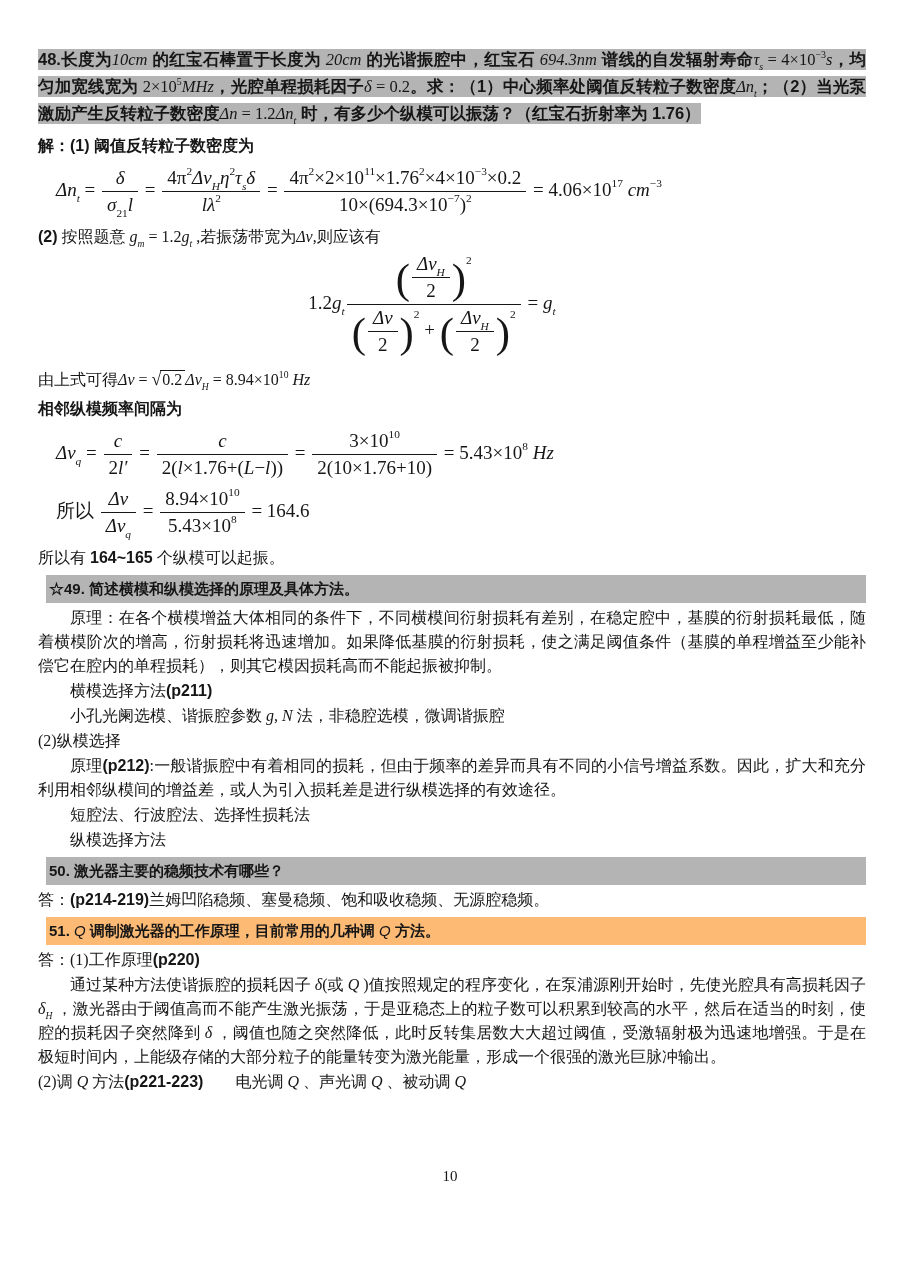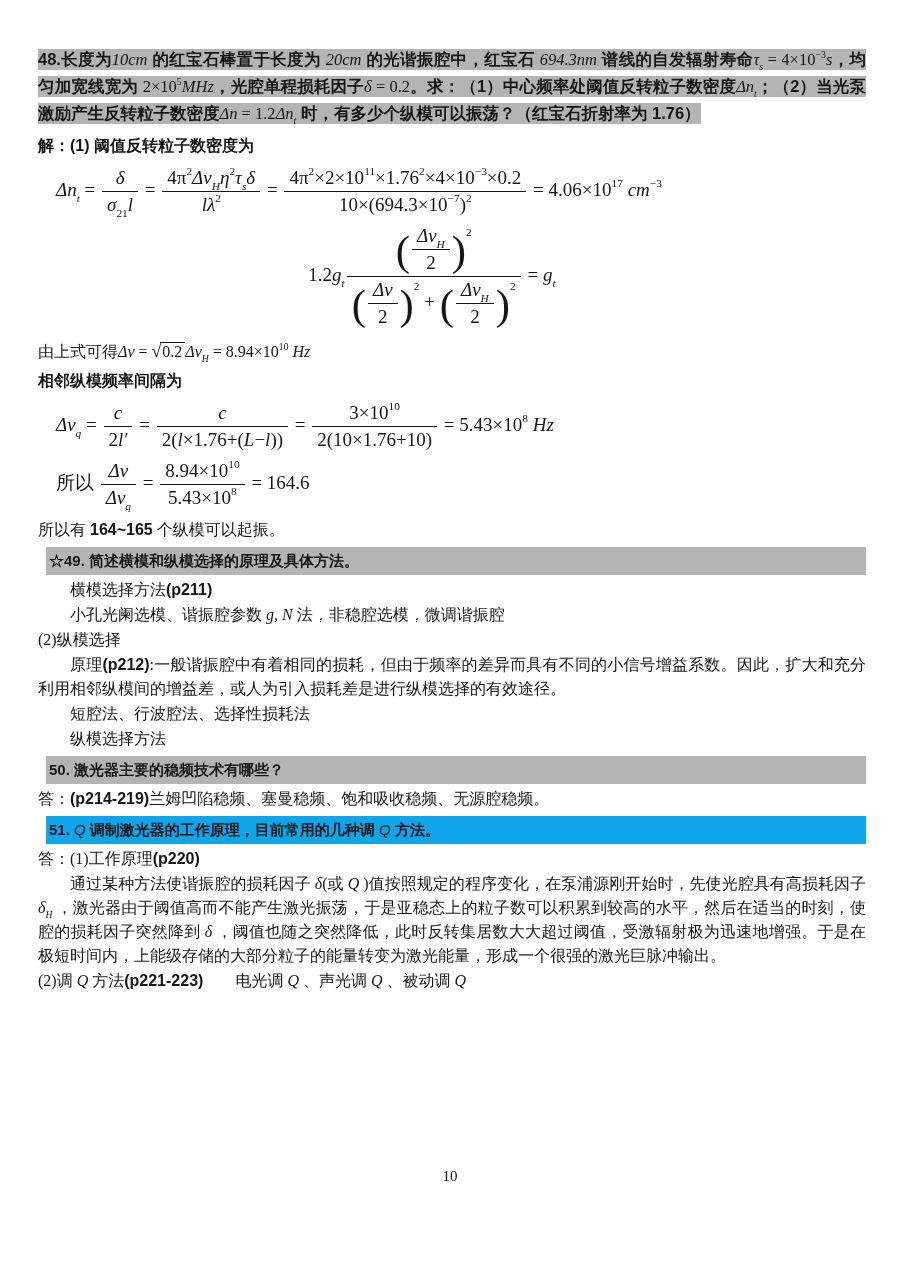--- a/index.html
+++ b/index.html
@@ -58,43 +58,45 @@
 <body>
 
 <div class="page">
 
   <p class="q48-header"><span class="hl" style="background-color: rgb(180, 180, 180);"><span class="mbold">48.长度为</span><span class="mvar">10cm</span><span class="mbold"> 的红宝石棒置于长度为 </span><span class="mvar">20cm</span><span class="mbold"> 的光谐振腔中，红宝石 </span><span class="mvar">694.3nm</span><span class="mbold"> 谱线的自发辐射寿命</span><span class="mvar">τ</span><sub class="it">s</sub><span class="mtext"> = 4×10</span><sup>−3</sup><span class="mvar">s</span><span class="mbold">，均匀加宽线宽为 </span><span class="mtext">2×10</span><sup>5</sup><span class="mvar">MHz</span><span class="mbold">，光腔单程损耗因子</span><span class="mvar">δ</span><span class="mtext"> = 0.2</span><span class="mbold">。求：（1）中心频率处阈值反转粒子数密度</span><span class="mvar">Δn</span><sub class="it">t</sub><span class="mbold">；（2）当光泵激励产生反转粒子数密度</span><span class="mvar">Δn</span><span class="mtext"> = 1.2</span><span class="mvar">Δn</span><sub class="it">t</sub><span class="mbold"> 时，有多少个纵模可以振荡？（红宝石折射率为 1.76）</span></span></p>
 
   <p class="body-line bold-sans">解：(1) 阈值反转粒子数密度为</p>
 
   <div class="formula"><span class="mvar">Δn</span><sub class="it">t</sub><span class="mtext"> = </span><span class="frac"><span class="fnum"><span class="mvar">δ</span></span><span class="fden"><span class="mvar">σ</span><sub>21</sub><span class="mvar">l</span></span></span><span class="mtext"> = </span><span class="frac"><span class="fnum"><span class="mtext">4π</span><sup>2</sup><span class="mvar">Δν</span><sub class="it">H</sub><span class="mvar">η</span><sup>2</sup><span class="mvar">τ</span><sub class="it">s</sub><span class="mvar">δ</span></span><span class="fden"><span class="mvar">lλ</span><sup>2</sup></span></span><span class="mtext">  = </span><span class="frac"><span class="fnum"><span class="mtext">4π</span><sup>2</sup><span class="mtext">×2×10</span><sup>11</sup><span class="mtext">×1.76</span><sup>2</sup><span class="mtext">×4×10</span><sup>−3</sup><span class="mtext">×0.2</span></span><span class="fden"><span class="mtext">10×(694.3×10</span><sup>−7</sup><span class="mtext">)</span><sup>2</sup></span></span><span class="mtext">  = 4.06×10</span><sup>17</sup><span class="mvar"> cm</span><sup>−3</sup></div>
 
+  <p class="body-line"><span class="mbold">(2)</span><span class="mtext"> 按照题意 </span><span class="mvar">g</span><sub class="it">m</sub><span class="mtext"> = 1.2</span><span class="mvar">g</span><sub class="it">t</sub><span class="mtext"> ,若振荡带宽为</span><span class="mvar">Δν</span><span class="mtext">,则应该有</span></p>
 
   <div class="formula center"><span class="mtext">1.2</span><span class="mvar">g</span><sub class="it">t</sub><span class="frac"><span class="fnum"><span class="paren">(</span><span class="frac"><span class="fnum"><span class="mvar">Δν</span><sub class="it">H</sub></span><span class="fden"><span class="mtext">2</span></span></span><span class="paren">)</span><sup class="hi">2</sup></span><span class="fden"><span class="paren">(</span><span class="frac"><span class="fnum"><span class="mvar">Δν</span></span><span class="fden"><span class="mtext">2</span></span></span><span class="paren">)</span><sup class="hi">2</sup><span class="mtext"> + </span><span class="paren">(</span><span class="frac"><span class="fnum"><span class="mvar">Δν</span><sub class="it">H</sub></span><span class="fden"><span class="mtext">2</span></span></span><span class="paren">)</span><sup class="hi">2</sup></span></span><span class="mtext"> = </span><span class="mvar">g</span><sub class="it">t</sub></div>
 
   <p class="formula-line"><span class="mtext">由上式可得</span><span class="mvar">Δν</span><span class="mtext"> = </span><span class="sqrt"><span class="sqrt-sign">√</span><span class="sqrt-bar"><span class="mtext">0.2</span></span></span><span class="mvar">Δν</span><sub class="it">H</sub><span class="mtext"> = 8.94×10</span><sup>10</sup><span class="mvar"> Hz</span></p>
 
   <p class="body-line bold-sans">相邻纵模频率间隔为</p>
 
   <div class="formula"><span class="mvar">Δν</span><sub class="it">q</sub><span class="mtext"> = </span><span class="frac"><span class="fnum"><span class="mvar">c</span></span><span class="fden"><span class="mtext">2</span><span class="mvar">l′</span></span></span><span class="mtext"> = </span><span class="frac"><span class="fnum"><span class="mvar">c</span></span><span class="fden"><span class="mtext">2(</span><span class="mvar">l</span><span class="mtext">×1.76+(</span><span class="mvar">L</span><span class="mtext">−</span><span class="mvar">l</span><span class="mtext">))</span></span></span><span class="mtext"> = </span><span class="frac"><span class="fnum"><span class="mtext">3×10</span><sup>10</sup></span><span class="fden"><span class="mtext">2(10×1.76+10)</span></span></span><span class="mtext"> = 5.43×10</span><sup>8</sup><span class="mvar"> Hz</span></div>
 
   <div class="formula"><span class="mtext">所以 </span><span class="frac"><span class="fnum"><span class="mvar">Δν</span></span><span class="fden"><span class="mvar">Δν</span><sub class="it">q</sub></span></span><span class="mtext"> = </span><span class="frac"><span class="fnum"><span class="mtext">8.94×10</span><sup>10</sup></span><span class="fden"><span class="mtext">5.43×10</span><sup>8</sup></span></span><span class="mtext"> = 164.6</span></div>
 
   <p class="body-line"><span class="mtext">所以有 </span><span class="mbold">164~165</span><span class="mtext"> 个纵模可以起振。</span></p>
 
   <div class="q-bar" style="background-color: rgb(180, 180, 180);">☆49. 简述横模和纵模选择的原理及具体方法。</div>
+  <p class="body-line indent">原理：在各个横模增益大体相同的条件下，不同横模间衍射损耗有差别，在稳定腔中，基膜的衍射损耗最低，随着横模阶次的增高，衍射损耗将迅速增加。如果降低基膜的衍射损耗，使之满足阈值条件（基膜的单程增益至少能补偿它在腔内的单程损耗），则其它模因损耗高而不能起振被抑制。</p>
   <p class="body-line pad-indent"><span class="mtext">横模选择方法</span><span class="mbold">(p211)</span></p>
   <p class="body-line pad-indent"><span class="mtext">小孔光阑选模、谐振腔参数 </span><span class="mvar">g</span><span class="mtext">, </span><span class="mvar">N</span><span class="mtext"> 法，非稳腔选模，微调谐振腔</span></p>
   <p class="body-line">(2)纵模选择</p>
   <p class="body-line indent"><span class="mtext">原理</span><span class="mbold">(p212)</span><span class="mtext">:一般谐振腔中有着相同的损耗，但由于频率的差异而具有不同的小信号增益系数。因此，扩大和充分利用相邻纵模间的增益差，或人为引入损耗差是进行纵模选择的有效途径。</span></p>
   <p class="body-line pad-indent">短腔法、行波腔法、选择性损耗法</p>
   <p class="body-line pad-indent">纵模选择方法</p>
 
   <div class="q-bar" style="background-color: rgb(180, 180, 180);">50. 激光器主要的稳频技术有哪些？</div>
   <p class="body-line"><span class="mtext">答：</span><span class="mbold">(p214-219)</span><span class="mtext">兰姆凹陷稳频、塞曼稳频、饱和吸收稳频、无源腔稳频。</span></p>
 
-  <div class="q-bar" style="background-color: #0ea5e9;"><span class="mbold">51. </span><span class="mvar">Q</span><span class="mbold"> 调制激光器的工作原理，目前常用的几种调 </span><span class="mvar">Q</span><span class="mbold"> 方法。</span></div>
+  <div class="q-bar" style="background-color: #fdba74;"><span class="mbold">51. </span><span class="mvar">Q</span><span class="mbold"> 调制激光器的工作原理，目前常用的几种调 </span><span class="mvar">Q</span><span class="mbold"> 方法。</span></div>
   <p class="body-line"><span class="mtext">答：(1)工作原理</span><span class="mbold">(p220)</span></p>
   <p class="body-line indent"><span class="mtext">通过某种方法使谐振腔的损耗因子 </span><span class="mvar">δ</span><span class="mtext">(或 </span><span class="mvar">Q</span><span class="mtext"> )值按照规定的程序变化，在泵浦源刚开始时，先使光腔具有高损耗因子 </span><span class="mvar">δ</span><sub class="it">H</sub><span class="mtext"> ，激光器由于阈值高而不能产生激光振荡，于是亚稳态上的粒子数可以积累到较高的水平，然后在适当的时刻，使腔的损耗因子突然降到 </span><span class="mvar">δ</span><span class="mtext"> ，阈值也随之突然降低，此时反转集居数大大超过阈值，受激辐射极为迅速地增强。于是在极短时间内，上能级存储的大部分粒子的能量转变为激光能量，形成一个很强的激光巨脉冲输出。</span></p>
   <p class="body-line"><span class="mtext">(2)调 </span><span class="mvar">Q</span><span class="mtext"> 方法</span><span class="mbold">(p221-223)</span><span class="mtext">　　电光调 </span><span class="mvar">Q</span><span class="mtext"> 、声光调 </span><span class="mvar">Q</span><span class="mtext"> 、被动调 </span><span class="mvar">Q</span></p>
 
   <div class="page-number">10</div>
 </div>
 
 </body></html>

